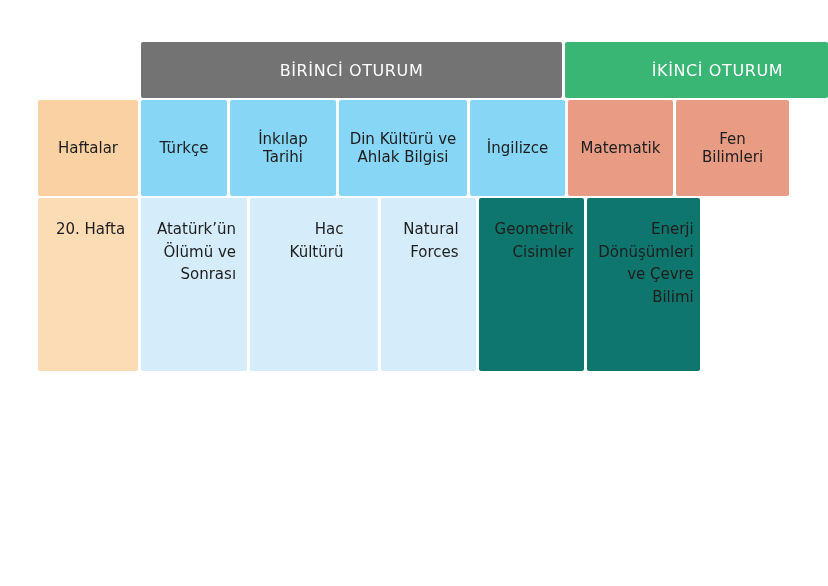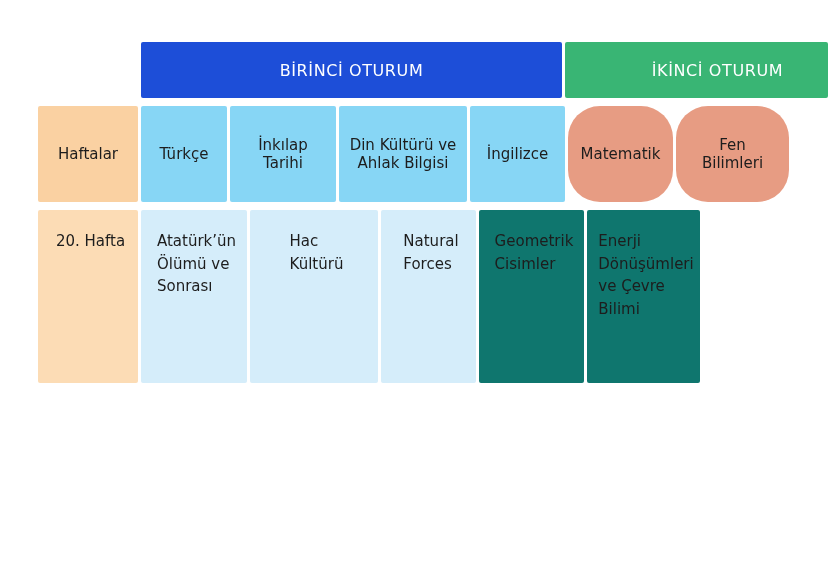--- a/index.html
+++ b/index.html
@@ -22,21 +22,21 @@
     width: 748px;
   }
 
   
   .row {
     display: flex;
     align-items: stretch;
     gap: 3px;
   }
   .row + .row {
-    margin-top: 8px;
+    margin-top: 2px;
   }
 
   
   .session-row {
     height: 56px;
   }
   .session-spacer {
     flex: 0 0 100px;
     background: transparent;
   }
@@ -45,21 +45,21 @@
     align-items: center;
     justify-content: center;
     color: #ffffff;
     font-size: 16px;
     letter-spacing: 0.6px;
     text-align: center;
     border-radius: 2px;
   }
   .session-cell.first {
     flex: 0 0 421px;
-    background: #1d4ed8;
+    background: #737373;
   }
   .session-cell.second {
     flex: 0 0 221px;
     background: #39b574;
     padding-left: 42px;
   }
 
   
   .header-row {
     height: 96px;
@@ -74,31 +74,31 @@
     color: #1d1d1d;
     padding: 4px 5px;
     box-sizing: border-box;
     border-radius: 2px;
   }
   .head-cell .txt {
     white-space: pre-line;
   }
   .tone-weeks-head  { background: #fad1a2; }
   .tone-blue-head   { background: #87d6f5; }
-  .tone-salmon-head { background: #e79c83; border-radius: 32px; }
+  .tone-salmon-head { background: #e79c83; }
 
   
   .body-row {
     height: 173px;
   }
   .body-cell {
     display: flex;
     align-items: flex-start;
     justify-content: center;
-    text-align: left;
+    text-align: right;
     font-size: 15px;
     line-height: 1.5;
     color: #1d1d1d;
     padding: 20px 5px 5px 10px;
     box-sizing: border-box;
     border-radius: 2px;
   }
   .body-cell .txt {
     white-space: pre-line;
   }

